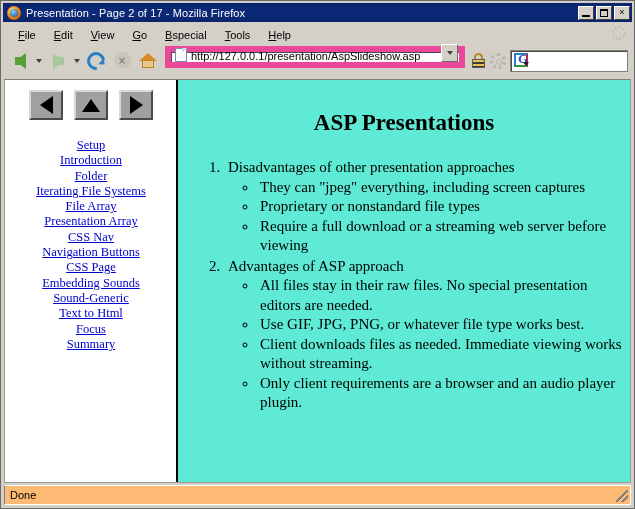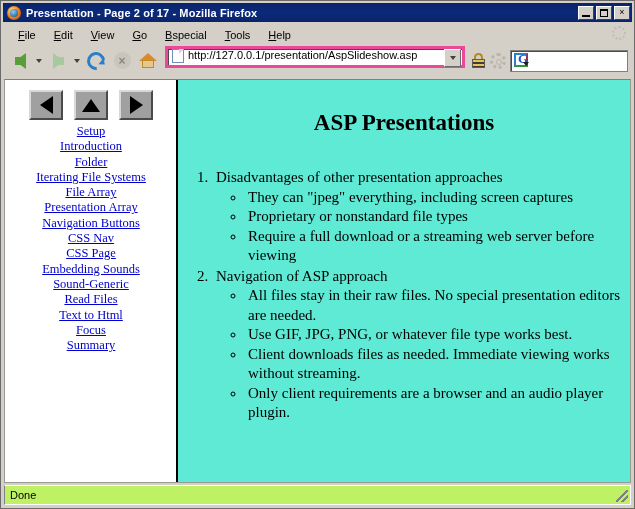--- a/index.html
+++ b/index.html
@@ -50,21 +50,21 @@
     content: "";
     position: absolute;
     left: 3px; top: 3px;
     width: 8px; height: 8px;
     border-radius: 50%;
     background: radial-gradient(circle at 40% 35%, #8fd0f5 0%, #2b6fb0 70%, #12395f 100%);
   }
   .titlebar-text {
     color: #ffffff;
     font-size: 11px;
-    font-weight: bold;
+    font-weight: normal;
     white-space: nowrap;
     flex: 1 1 auto;
     overflow: hidden;
     letter-spacing: 0.1px;
   }
   .win-buttons {
     display: flex;
     gap: 2px;
     flex: 0 0 auto;
   }
@@ -229,25 +229,25 @@
     left: 3px; top: 7px;
     width: 12px; height: 8px;
     background: #e8c88a;
     border: 1px solid #c08a2a;
     box-sizing: border-box;
   }
   .urlbar {
     flex: 1 1 auto;
     height: 22px;
     background: #ffffff;
-    border: 3px solid #ec4899;
+    border: 6px solid #ec4899;
     box-shadow: inset 1px 1px 0 #4a4a4a;
     margin: 0 4px 8px 4px;
     display: flex;
-    align-items: flex-start;
+    align-items: flex-end;
     box-sizing: border-box;
     min-width: 0;
   }
   .page-icon {
     width: 12px; height: 14px;
     background: #ffffff;
     border: 1px solid #6f8fb5;
     margin: 0 4px 0 4px;
     position: relative;
     flex: 0 0 auto;
@@ -432,21 +432,21 @@
     border-bottom: 13px solid #000;
   }
   .tri-right {
     width: 0; height: 0;
     border-top: 9px solid transparent;
     border-bottom: 9px solid transparent;
     border-left: 13px solid #000;
   }
   .sidelinks {
     position: absolute;
-    left: 0; top: 44px;
+    left: 0; top: 58px;
     width: 172px;
     text-align: center;
   }
   .sidelink {
     display: block;
     font-family: "Liberation Serif", serif;
     font-size: 12.5px;
     color: #0000cc;
     text-decoration: underline;
     line-height: 15.3px;
@@ -465,22 +465,22 @@
   }
   .slide-title {
     text-align: center;
     font-size: 23px;
     font-weight: bold;
     color: #000;
     margin: 30px 0 0 0;
     font-family: "Liberation Serif", serif;
   }
   ol.outline {
-    margin: 32px 0 0 0;
-    padding-left: 34px;
+    margin: 22px 0 0 0;
+    padding-left: 46px;
     font-size: 15px;
     color: #000;
     list-style-type: decimal;
   }
   ol.outline > li {
     margin-bottom: 1px;
     padding-left: 4px;
     line-height: 19.5px;
   }
   ul.sub {
@@ -491,21 +491,21 @@
   ul.sub > li {
     line-height: 19.5px;
     padding-left: 2px;
   }
 
   
   .statusbar {
     position: absolute;
     left: 3px; bottom: 3px;
     width: 627px; height: 20px;
-    background: #bef264;
+    background: #fdba74;
     border-top: 1px solid #ffffff;
     border-left: 1px solid #808080;
     border-right: 1px solid #ffffff;
     border-bottom: 1px solid #ffffff;
     box-sizing: border-box;
     display: flex;
     align-items: center;
     padding-left: 5px;
   }
   .status-text {
@@ -617,47 +617,46 @@
           </div>
       </div>
 
       <div class="sidelinks">
         <span class="sidelink">Setup</span>
         <span class="sidelink">Introduction</span>
         <span class="sidelink">Folder</span>
         <span class="sidelink">Iterating File Systems</span>
         <span class="sidelink">File Array</span>
         <span class="sidelink">Presentation Array</span>
+        <span class="sidelink">CSS Nav</span>
         <span class="sidelink">Navigation Buttons</span>
-        <span class="sidelink">CSS Nav</span>
         <span class="sidelink">CSS Page</span>
         <span class="sidelink">Embedding Sounds</span>
         <span class="sidelink">Sound-Generic</span>
-        <span class="sidelink">Read Files</span>
         <span class="sidelink">Text to Html</span>
         <span class="sidelink">Focus</span>
         <span class="sidelink">Summary</span>
       </div>
 
       <div class="divider"></div>
     </div>
 
     <div class="main">
       <div class="slide-title">ASP Presentations</div>
       <ol class="outline">
         <li>
           <span>Disadvantages of other presentation approaches</span>
           <ul class="sub">
             <li>They can "jpeg" everything, including screen captures</li>
             <li>Proprietary or nonstandard file types</li>
             <li>Require a full download or a streaming web server before viewing</li>
           </ul>
         </li>
         <li>
-          <span>Navigation of ASP approach</span>
+          <span>Advantages of ASP approach</span>
           <ul class="sub">
             <li>All files stay in their raw files. No special presentation editors are needed.</li>
             <li>Use GIF, JPG, PNG, or whatever file type works best.</li>
             <li>Client downloads files as needed. Immediate viewing works without streaming.</li>
             <li>Only client requirements are a browser and an audio player plugin.</li>
           </ul>
         </li>
       </ol>
     </div>
   </div>

